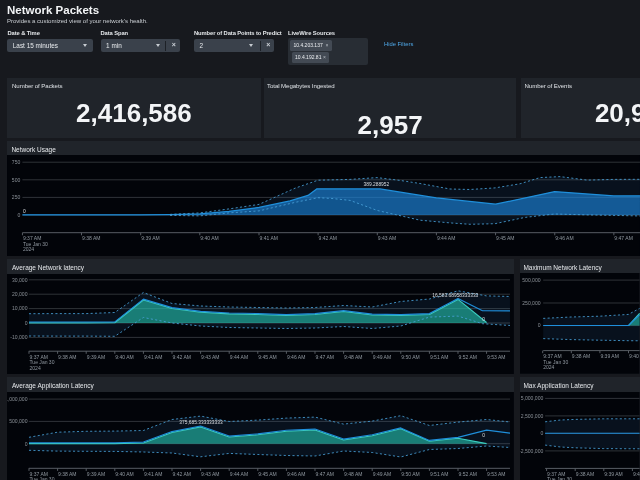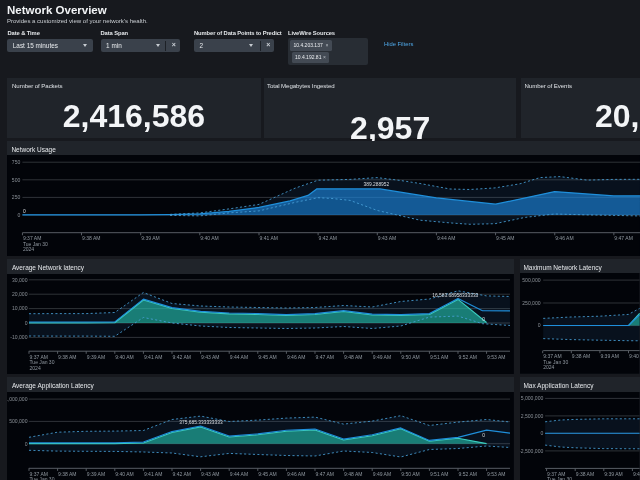--- a/index.html
+++ b/index.html
@@ -1,33 +1,33 @@
 <!DOCTYPE html>
 <html><head><meta charset="utf-8">
 <style>
 * { margin:0; padding:0; box-sizing:border-box; }
 html,body { width:640px; height:480px; overflow:hidden; background:#17191e;
   font-family:"Liberation Sans", sans-serif; }
 .abs { position:absolute; }
 .panel { position:absolute; background:#20242a; }
 .ptitle { position:absolute; font-size:6.5px; color:#e6e9ec; font-weight:400; }
 .kpilabel { position:absolute; font-size:6.1px; color:#dde1e5; letter-spacing:-0.08px; }
-.kpinum { position:absolute; font-size:32px; font-weight:700; color:#f3f5f7;
+.kpinum { position:absolute; font-size:26px; font-weight:700; color:#f3f5f7;
   text-align:center; line-height:1; }
 .flabel { position:absolute; font-size:5.8px; font-weight:700; color:#e4e7ea; letter-spacing:-0.1px; }
 .dd { position:absolute; top:39.3px; height:12.8px; background:#3a414b;
   border-radius:2px; font-size:6.4px; color:#e8ebee; }
 .ddtext { position:absolute; left:5.5px; top:3px; }
 .caret { position:absolute; width:0; height:0; border-left:2.8px solid transparent;
   border-right:2.8px solid transparent; border-top:3.4px solid #c6cbd1; top:4.6px; }
 .xsep { position:absolute; top:1.5px; bottom:1.5px; width:1px; background:#1d2127; }
 .xbtn { position:absolute; font-size:7px; font-weight:700; color:#ccd1d7; top:2.2px; }
 </style></head>
 <body>
-<div class="abs" style="left:7px;top:3.5px;font-size:11.5px;font-weight:700;color:#f2f4f6">Network Overview</div>
+<div class="abs" style="left:7px;top:3.5px;font-size:11.5px;font-weight:700;color:#f2f4f6">Network Packets</div>
 <div class="abs" style="left:7px;top:17px;font-size:6.1px;color:#c9cdd2;letter-spacing:-0.04px">Provides a customized view of your network's health.</div>
 
 <div class="flabel" style="left:7.5px;top:30.2px">Date &amp; Time</div>
 <div class="flabel" style="left:100.5px;top:30.2px">Data Span</div>
 <div class="flabel" style="left:194px;top:30.2px">Number of Data Points to Predict</div>
 <div class="flabel" style="left:288px;top:30.2px">LiveWire Sources</div>
 
 <div class="dd" style="left:7.3px;width:85.5px">
     <span class="ddtext">Last 15 minutes</span>
     <span class="caret" style="right:6px"></span>

